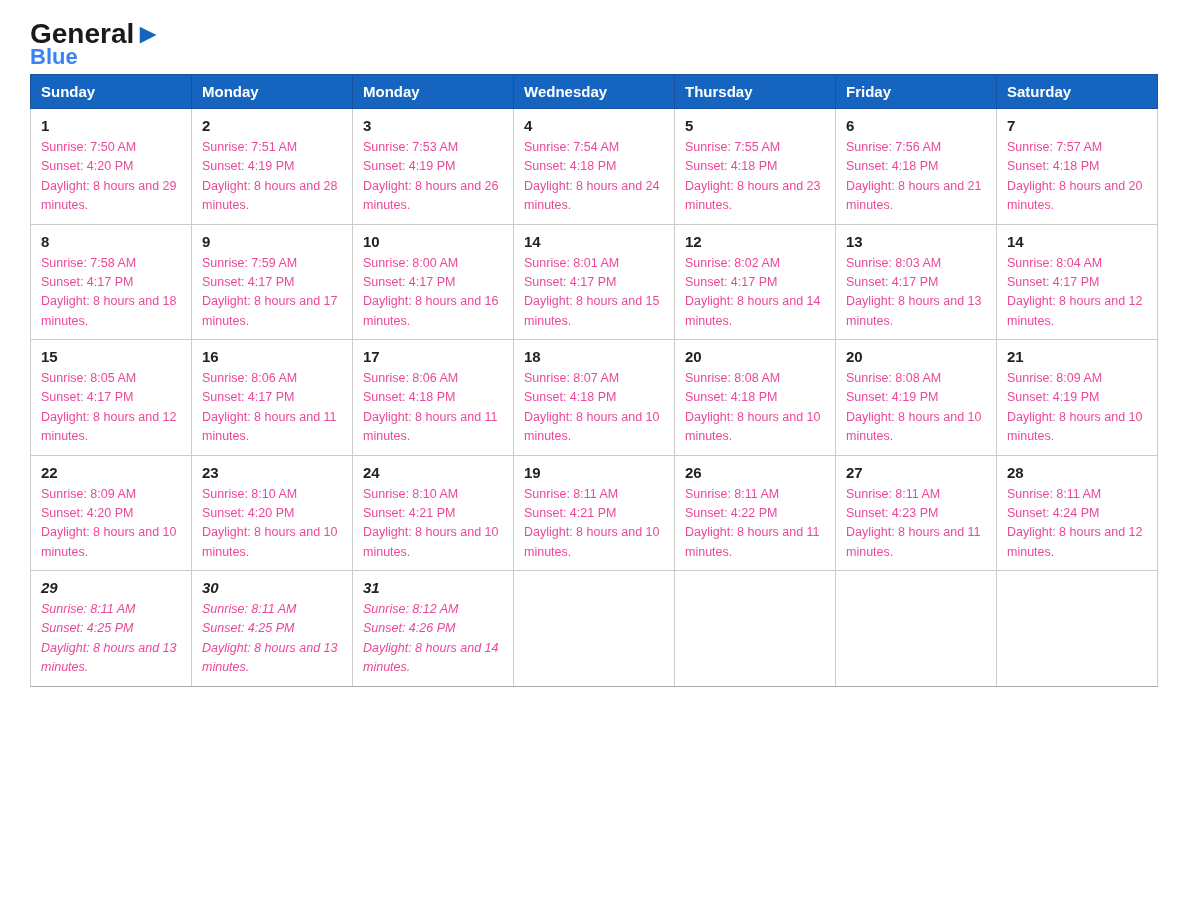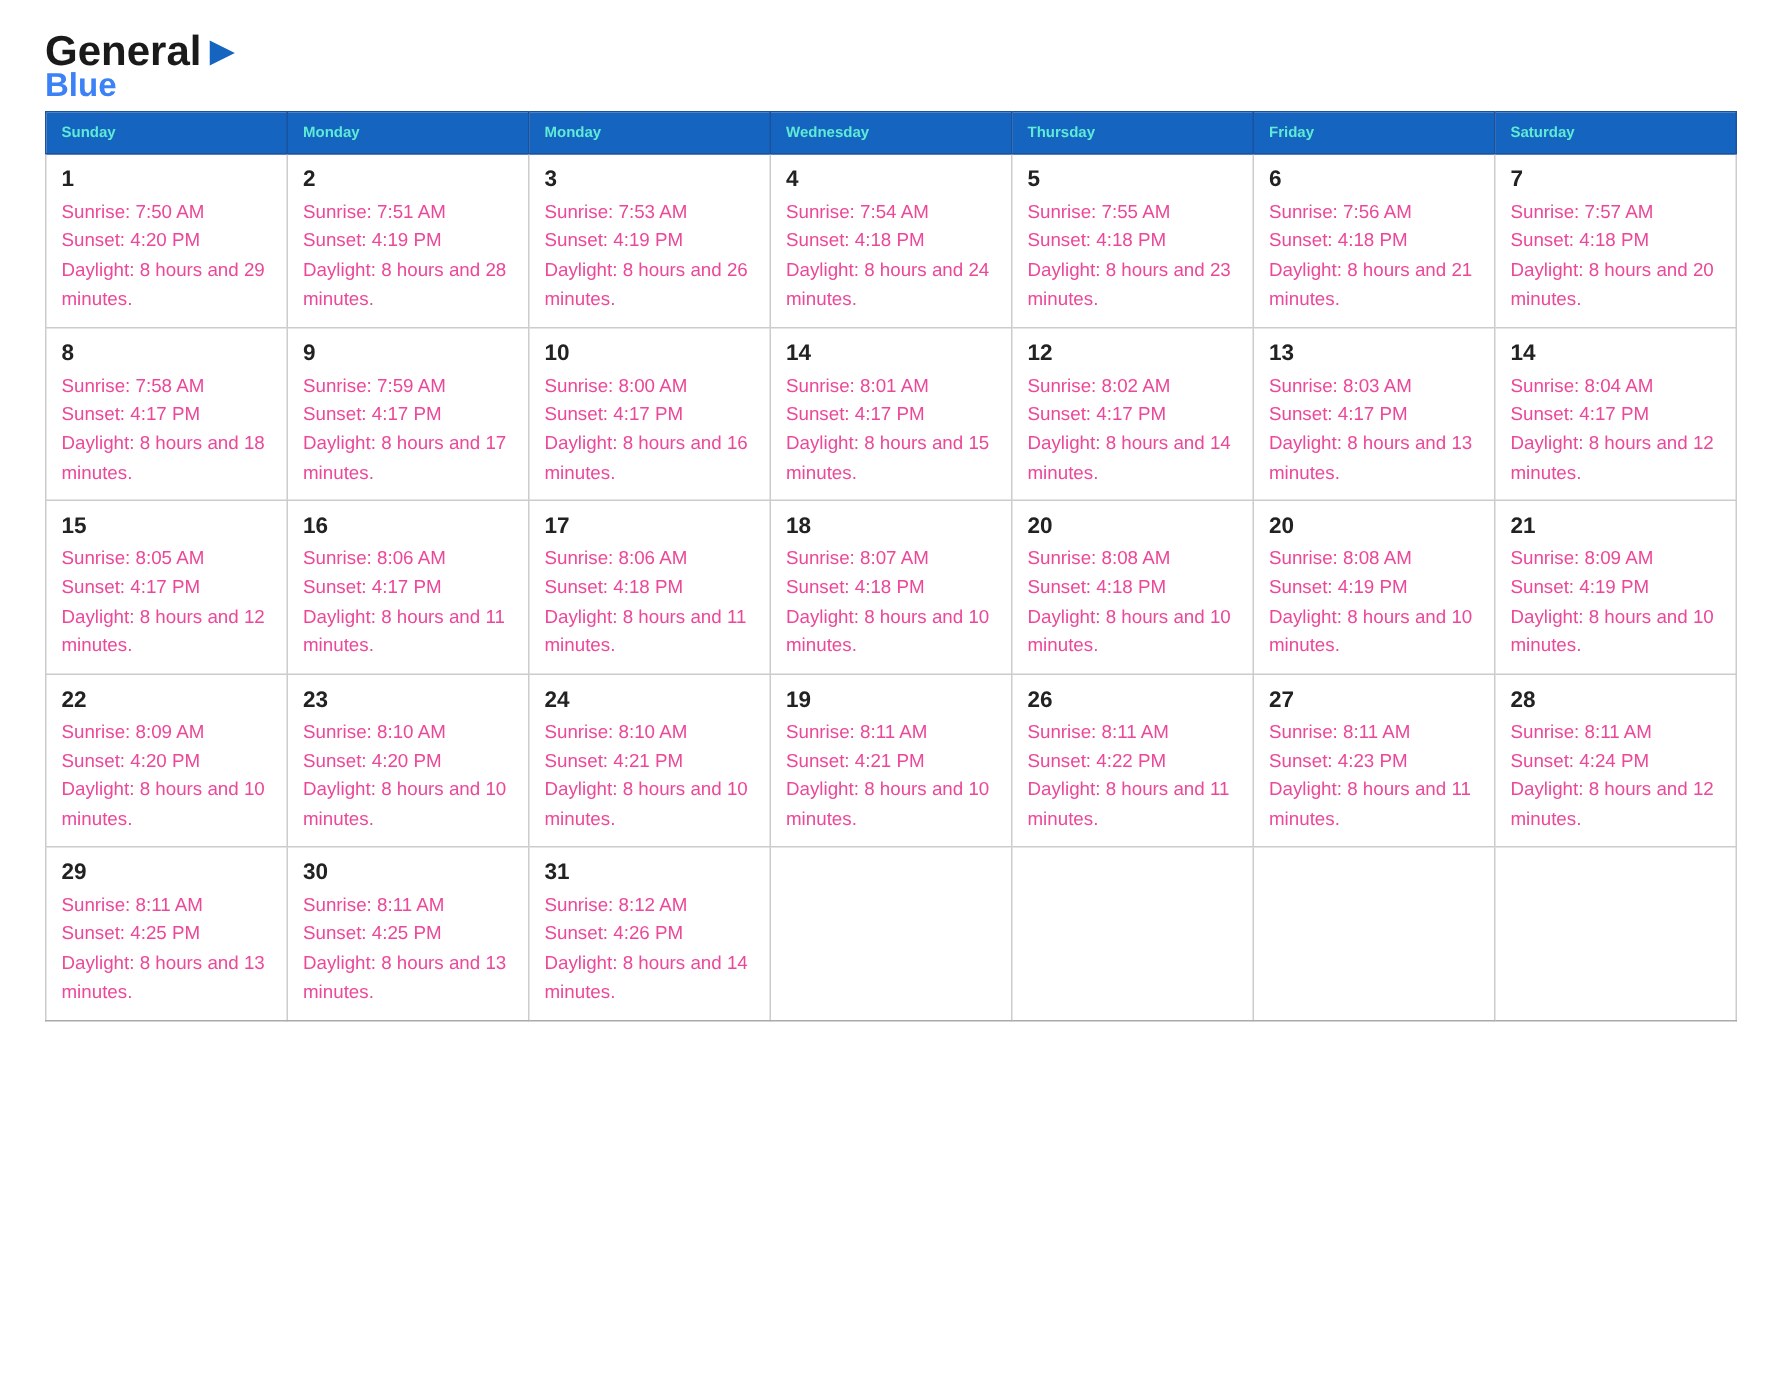--- a/index.html
+++ b/index.html
@@ -50,22 +50,22 @@
       color: #333;
       margin-top: 4px;
     }
     .calendar-table {
       width: 100%;
       border-collapse: collapse;
       border: 1px solid #aaa;
     }
     .calendar-table th {
       background-color: #1565c0;
-      color: #5eead4;
-      font-size: 10px;
+      color: #ffffff;
+      font-size: 15px;
       font-weight: bold;
       padding: 8px 10px;
       text-align: left;
       border: 1px solid #1a52a0;
     }
     .calendar-table td {
       vertical-align: top;
       padding: 8px 10px;
       border: 1px solid #ccc;
       width: calc(100% / 7);
@@ -82,20 +82,21 @@
     .day-info {
       font-size: 12.5px;
       line-height: 1.55;
       color: #ec4899;
     }
     .empty-cell {
       background: #fff;
     }
     tr:last-child td {
       border-bottom: 1px solid #aaa;
+      font-style: italic;
     }
   </style>
 </head>
 <body>
 
 <div class="header">
   <div class="logo">
     <div style="display:flex;align-items:center;">
       <span class="logo-general">General<span style="color:#1565c0;">►</span></span>
     </div>

